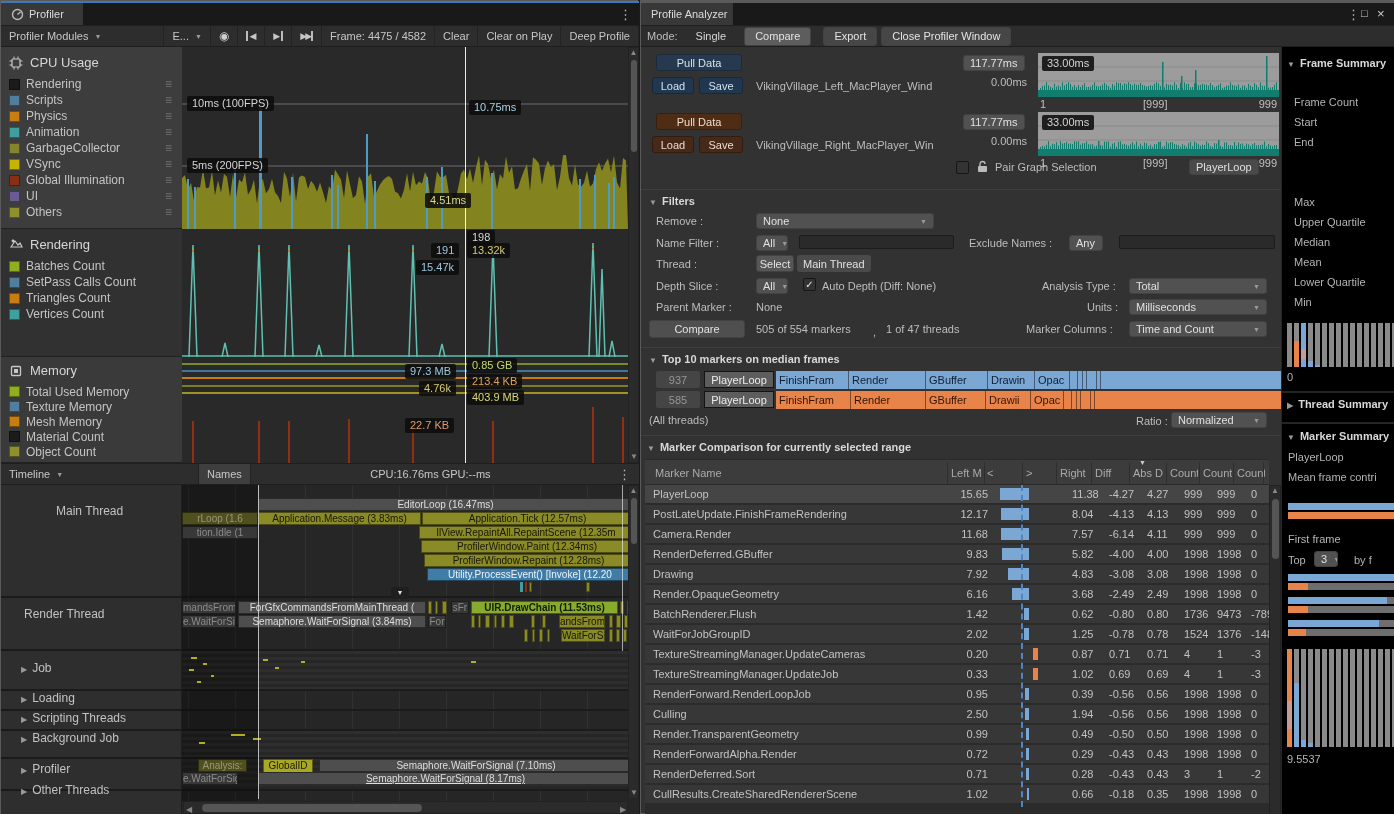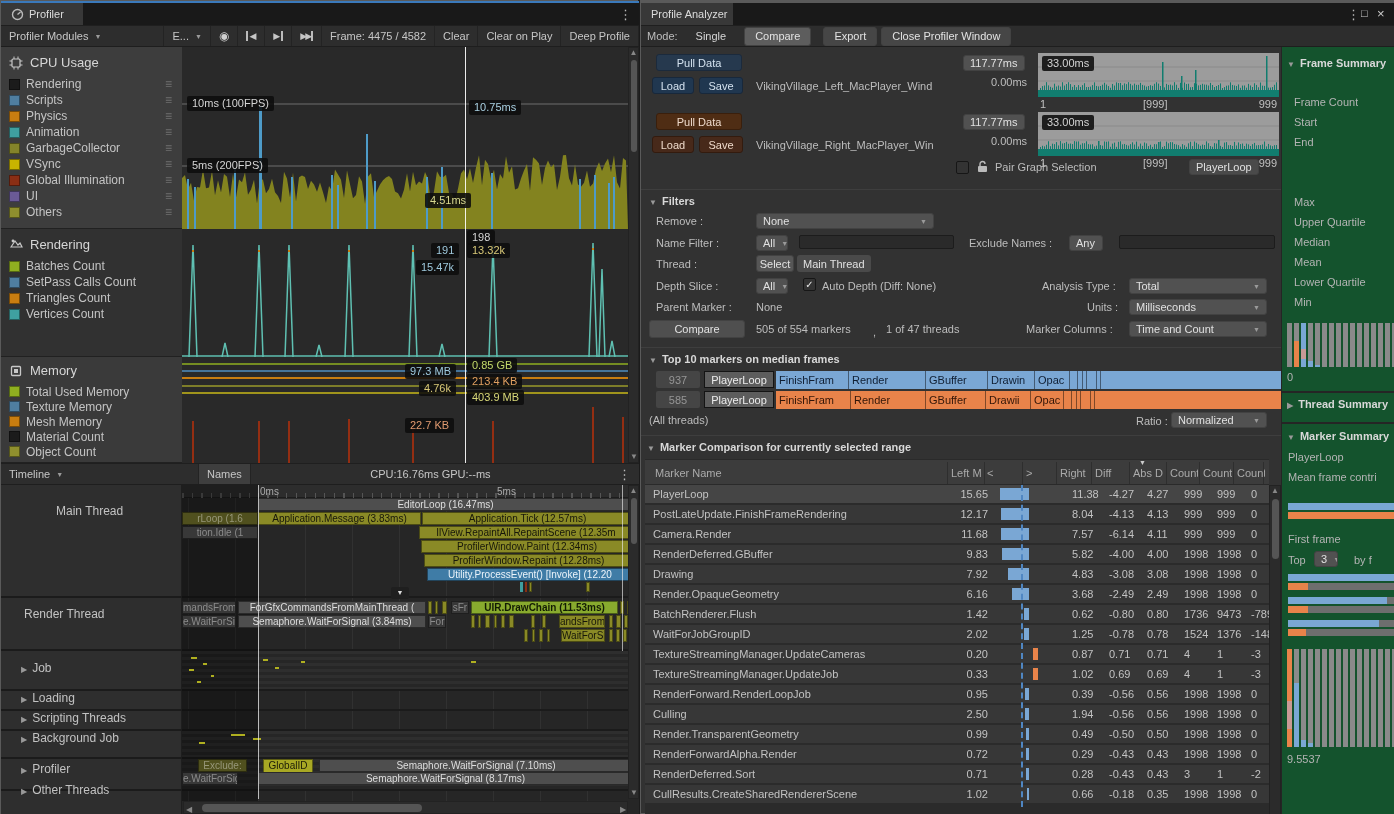--- a/index.html
+++ b/index.html
@@ -391,25 +391,20 @@
         <span>⋮</span>
       </div>
   </div>
 
   <div class="ab" style="left:0;top:484px;width:638px;height:330px;background:#262626;overflow:hidden">
 
     <div class="ab" style="left:0;top:0;width:181px;height:330px;background:#2e2e2e;border-right:1px solid #1e1e1e"></div>
 
     <div class="ab" style="left:181px;top:0;width:446px;height:316px;background:#262626;background-image:repeating-linear-gradient(90deg,rgba(255,255,255,.05) 0 1px,transparent 1px 47px);background-position:76px 0"></div>
 
-    <div class="ab" style="left:181px;top:0;width:446px;height:13px;background:#2d2d2d;border-bottom:1px solid #1d1d1d">
-      <div class="ab" style="left:0;top:8px;width:446px;height:5px;background:repeating-linear-gradient(90deg,#555 0 1px,transparent 1px 9.5px);background-position:76px 0"></div>
-      <span class="ab" style="left:78px;top:1px;font-size:10px;color:#aaa">0ms</span>
-      <span class="ab" style="left:315px;top:1px;font-size:10px;color:#aaa">5ms</span>
-    </div>
 
     <div class="ab" style="left:0;top:111px;width:638px;height:2px;background:#1b1b1b"></div>
     <div class="ab" style="left:0;top:164px;width:638px;height:2px;background:#1b1b1b"></div>
     <div class="ab" style="left:181px;top:166px;width:446px;height:38px;background:repeating-linear-gradient(#2e2e2e 0 3px,#262626 3px 6px)"></div>
     <div class="ab" style="left:0;top:204px;width:638px;height:2px;background:#1b1b1b"></div>
     <div class="ab" style="left:0;top:224px;width:638px;height:2px;background:#1b1b1b"></div>
     <div class="ab" style="left:0;top:244px;width:638px;height:2px;background:#1b1b1b"></div>
     <div class="ab" style="left:181px;top:246px;width:446px;height:26px;background:repeating-linear-gradient(#2e2e2e 0 3px,#262626 3px 6px)"></div>
     <div class="ab" style="left:0;top:272px;width:638px;height:2px;background:#1b1b1b"></div>
     <div class="ab" style="left:181px;top:274px;width:446px;height:30px;background:repeating-linear-gradient(#2c2c2c 0 3px,#262626 3px 6px)"></div>
@@ -567,29 +562,29 @@
       <div class="tlbar dash" style="left: 300px; top: 660px; width: 4px; height: 2px;"><span></span></div>
 
       <div class="tlbar dash" style="left: 470px; top: 660px; width: 5px; height: 2px;"><span></span></div>
 
       <div class="tlbar dash" style="left: 230px; top: 733px; width: 14px; height: 2px;"><span></span></div>
 
       <div class="tlbar dash" style="left: 252px; top: 737px; width: 8px; height: 2px;"><span></span></div>
 
       <div class="tlbar dash" style="left: 198px; top: 741px; width: 6px; height: 2px;"><span></span></div>
 
-      <div class="tlbar dimolive" style="left: 197px; top: 758px; width: 49px; height: 13px;"><span>Exclude:</span></div>
+      <div class="tlbar dimolive" style="left: 197px; top: 758px; width: 49px; height: 13px;"><span>Analysis:</span></div>
 
       <div class="tlbar yellow" style="left: 262px; top: 758px; width: 50px; height: 23px;"><span>GlobalID</span></div>
 
       <div class="tlbar gray" style="left: 318px; top: 758px; width: 314px; height: 13px;"><span>Semaphore.WaitForSignal (7.10ms)</span></div>
 
       <div class="tlbar dim" style="left: 181px; top: 771px; width: 56px; height: 13px;"><span>e.WaitForSign</span></div>
 
-      <div class="tlbar gray" style="left: 257px; top: 771px; width: 375px; height: 13px;"><span>Semaphore.WaitForSignal (8.17ms)</span></div>
+      <div class="tlbar gray" style="left: 257px; top: 771px; width: 375px; height: 13px; text-decoration: underline;"><span>Semaphore.WaitForSignal (8.17ms)</span></div>
 
   </div>
   <div class="ab" style="left:257px;top:484px;width:1px;height:314px;background:rgba(235,235,235,.75)"></div>
   <div class="ab" style="left:621px;top:484px;width:1px;height:166px;background:rgba(235,235,235,.65)"></div>
   <div class="ab" style="left:390px;top:586px;width:18px;height:12px;background:#1f1f1f;border-radius:2px;text-align:center;font-size:7px;color:#ddd;line-height:12px">▼</div>
 
   <div class="ab scroll" style="left:627px;top:484px;width:11px;height:314px">
     <div class="sarrow">▲</div>
     <div class="thumb ab" style="left:2px;top:12px;width:6px;height:46px"></div>
     <div class="sarrow ab" style="left:0;top:302px;width:10px">▼</div>
@@ -1297,21 +1292,21 @@
         </div>
 
     </div>
   </div>
   <div class="ab" style="left:380px;top:484px;width:0;height:322px;border-left:2px dashed #4f86c2"></div>
   <div class="ab scroll" style="left:628px;top:484px;width:12px;height:330px">
     <div class="sarrow">▲</div>
     <div class="thumb ab" style="left:2px;top:13px;width:7px;height:60px"></div>
   </div>
 
-  <div class="ab" style="left:640px;top:46px;width:114px;height:768px;background:#14532d;border-left:1px solid #252525;overflow:hidden">
+  <div class="ab" style="left:640px;top:46px;width:114px;height:768px;background:#000000;border-left:1px solid #252525;overflow:hidden">
     <div class="sechead ab" style="left:5px;top:10px;width:108px"><span class="tri">▼</span><span>Frame Summary</span></div>
     <span class="rp ab" style="left:12px;top:49px">Frame Count</span>
     <span class="rp ab" style="left:12px;top:69px">Start</span>
     <span class="rp ab" style="left:12px;top:89px">End</span>
     <span class="rp ab" style="left:12px;top:149px">Max</span>
     <span class="rp ab" style="left:12px;top:169px">Upper Quartile</span>
     <span class="rp ab" style="left:12px;top:189px">Median</span>
     <span class="rp ab" style="left:12px;top:209px">Mean</span>
     <span class="rp ab" style="left:12px;top:229px">Lower Quartile</span>
     <span class="rp ab" style="left:12px;top:249px">Min</span>

